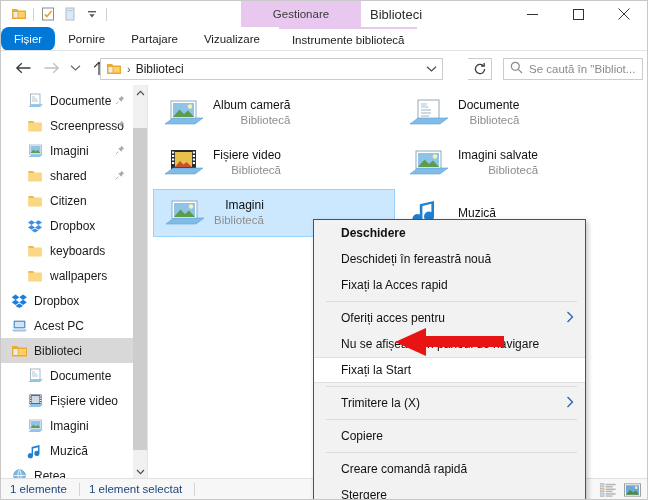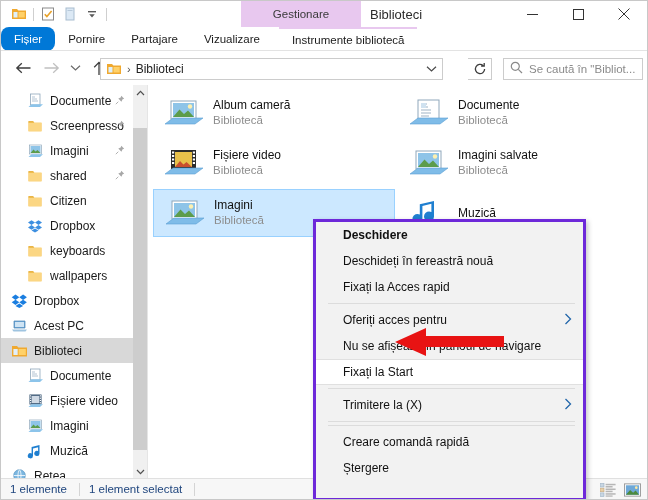--- a/index.html
+++ b/index.html
@@ -10,20 +10,21 @@
     font-family: "Liberation Sans", sans-serif;
     background: #ffffff;
     -webkit-font-smoothing: antialiased;
   }
   #app {
     position: relative;
     width: 648px; height: 500px;
     background: #ffffff;
     border: 1px solid #c8c8c8;
     overflow: hidden;
+    text-align: right;
   }
 
   
   .titlebar {
     position: absolute; left: 0; top: 0; width: 646px; height: 26px;
     background: #ffffff;
     display: flex; align-items: center;
   }
   .qat {
     display: flex; align-items: center; height: 26px; padding-left: 7px; gap: 0px;
@@ -174,21 +175,21 @@
   }
   .tile.selected { background: #cce8ff; border: 1px solid #99d1ff; }
   .tile-ico { width: 46px; height: 40px; flex: 0 0 46px; display: flex; align-items: center; justify-content: center; }
   .tile-txt { margin-left: 6px; display: flex; flex-direction: column; justify-content: center; }
   .tile-name { font-size: 12px; color: #111; line-height: 15px; }
   .tile-sub { font-size: 11.5px; color: #8d8d8d; line-height: 15px; }
 
   
   .ctxmenu {
     position: absolute; left: 312px; top: 218px; width: 273px; height: 282px;
-    background: #f2f2f2; border: 3px solid #6d28d9;
+    background: #f2f2f2; border: 1px solid #6d28d9;
     box-shadow: 2px 2px 5px rgba(0,0,0,0.22);
     z-index: 40; overflow: hidden;
   }
   .ctxitem {
     height: 26px; display: flex; align-items: center; position: relative;
     font-size: 12px; color: #111; padding-left: 27px;
   }
   .ctxitem.bold { font-weight: bold; }
   .ctxitem.hl { background: #ffffff; border-top: 1px solid #e0e0e0; border-bottom: 1px solid #e0e0e0; }
   .ctxsep { height: 1px; background: #dcdcdc; margin: 3px 8px 3px 12px; }
@@ -704,20 +705,23 @@
         <span>Fixați la Start</span>
       </div>
       <div class="ctxsep"></div>
       <div class="ctxitem">
         <span>Trimitere la (X)</span>
         <span class="ctxarrow"><svg width="8" height="12" viewBox="0 0 8 12">
             <path d="M1.5 1L6.5 6 1.5 11" stroke="#2266aa" stroke-width="1.3" fill="none"></path>
           </svg></span>
       </div>
       <div class="ctxsep"></div>
+      <div class="ctxitem">
+        <span>Copiere</span>
+      </div>
       <div class="ctxsep"></div>
       <div class="ctxitem">
         <span>Creare comandă rapidă</span>
       </div>
       <div class="ctxitem">
         <span>Ștergere</span>
       </div>
     </div>
 
   <div class="redarrow">

